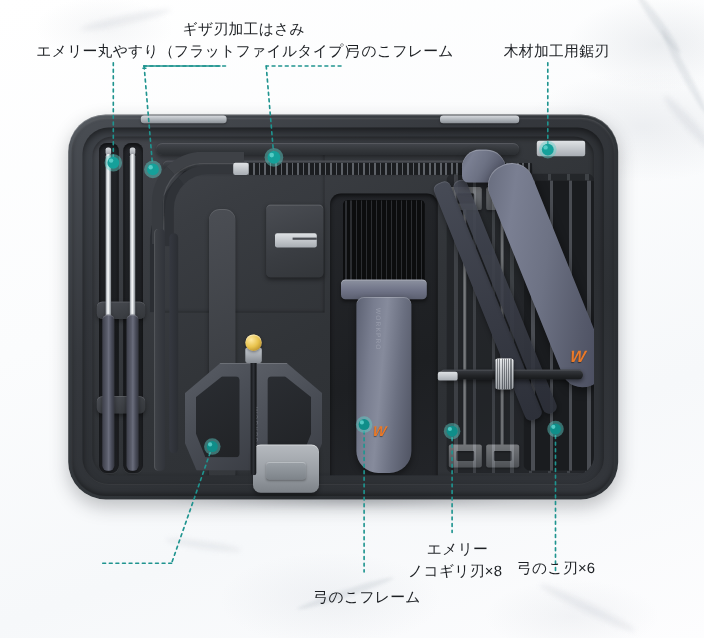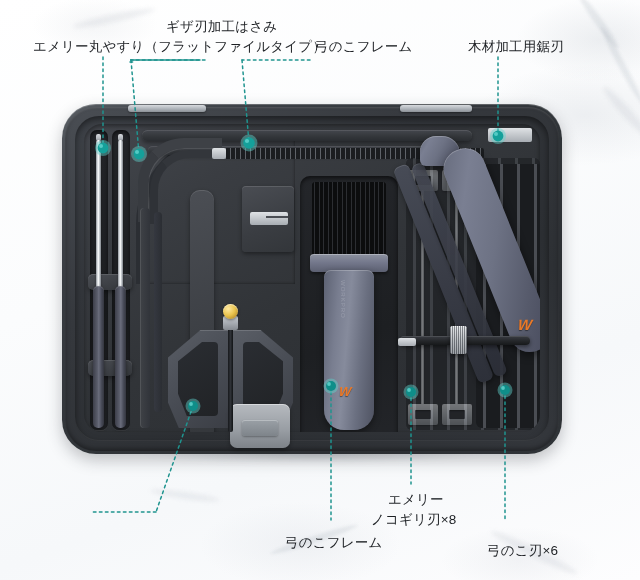--- a/index.html
+++ b/index.html
@@ -333,20 +333,20 @@
     <g>
       <circle class="doth" cx="505" cy="390" r="7.5" opacity=".45"></circle>
       <circle class="dotc" cx="505" cy="390" r="5"></circle>
       <circle class="doth" cx="503" cy="388" r="1.9" opacity=".85"></circle>
     </g>
   </svg>
 
   <div class="lbl" style="left:166px;top:18px;">ギザ刃加工はさみ</div>
   <div class="lbl" style="left:315px;top:38px;">弓のこフレーム</div>
   <div class="lbl" style="left:33px;top:38px;">エメリー丸やすり（フラットファイルタイプ）</div>
-  <div class="lbl" style="left:468px;top:38px;text-align:center;">木材加工用鋸刃</div>
+  <div class="lbl" style="left:458px;top:38px;text-align:center;">木材加工用鋸刃</div>
 
   <div class="lbl" style="left:285px;top:534px;">弓のこフレーム</div>
   <div class="lbl" style="left:388px;top:491px;text-align:right;">エメリー</div>
   <div class="lbl" style="left:371px;top:511px;">ノコギリ刃×8</div>
-  <div class="lbl" style="left:470px;top:542px;margin-left:17px;">弓のこ刃×6</div>
+  <div class="lbl" style="left:470px;top:508px;">弓のこ刃×6</div>
 
 </div>
 
 </body></html>

